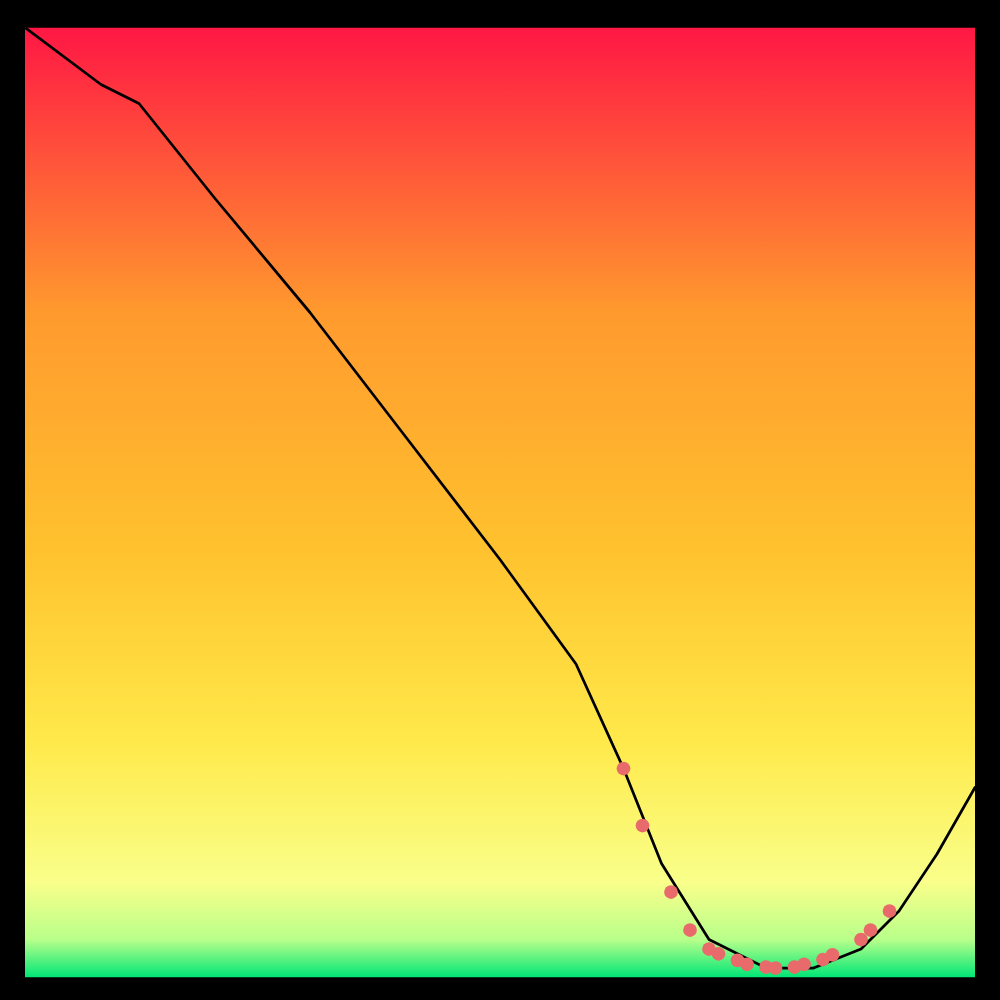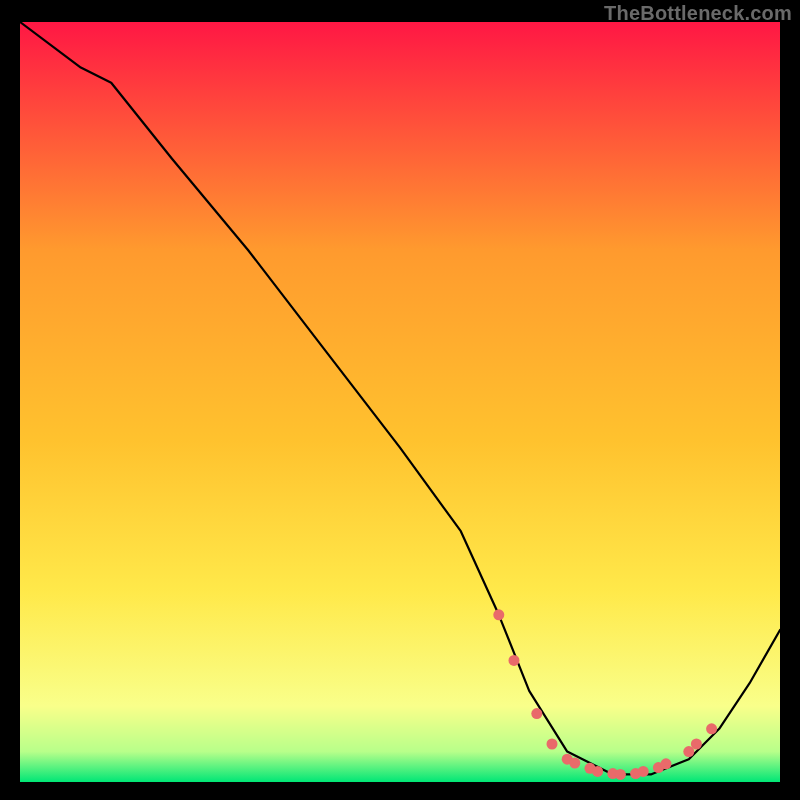--- a/index.html
+++ b/index.html
@@ -47,21 +47,20 @@
     stroke-linejoin: round;
   }
   .dot {
     fill: #e96a6a;
   }
 </style>
 </head>
 <body>
 
 <div class="outer">
-  <div class="watermark">TheBottleneck.com</div>
 
   <div class="plot-area">
     <svg viewBox="0 0 760 760">
       <defs>
         <linearGradient id="bg-grad" x1="0" y1="0" x2="0" y2="1">
           <stop id="g0" offset="0%" stop-color="#ff1744"></stop>
           <stop id="g1" offset="30%" stop-color="#ff9a2e"></stop>
           <stop id="g2" offset="55%" stop-color="#ffc22e"></stop>
           <stop id="g3" offset="75%" stop-color="#ffe94a"></stop>
           <stop id="g4" offset="90%" stop-color="#f9ff8a"></stop>

